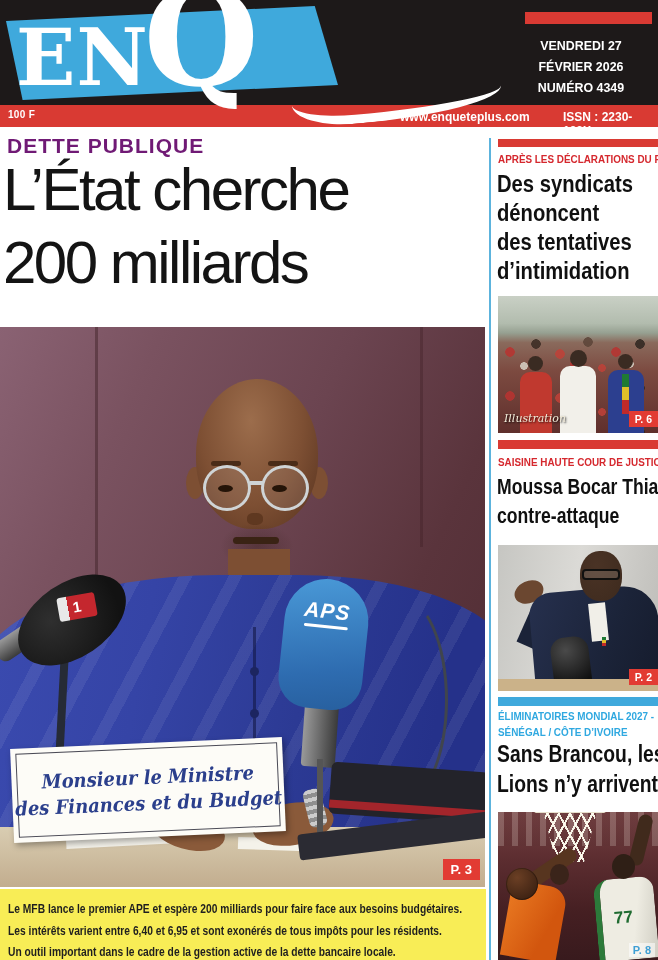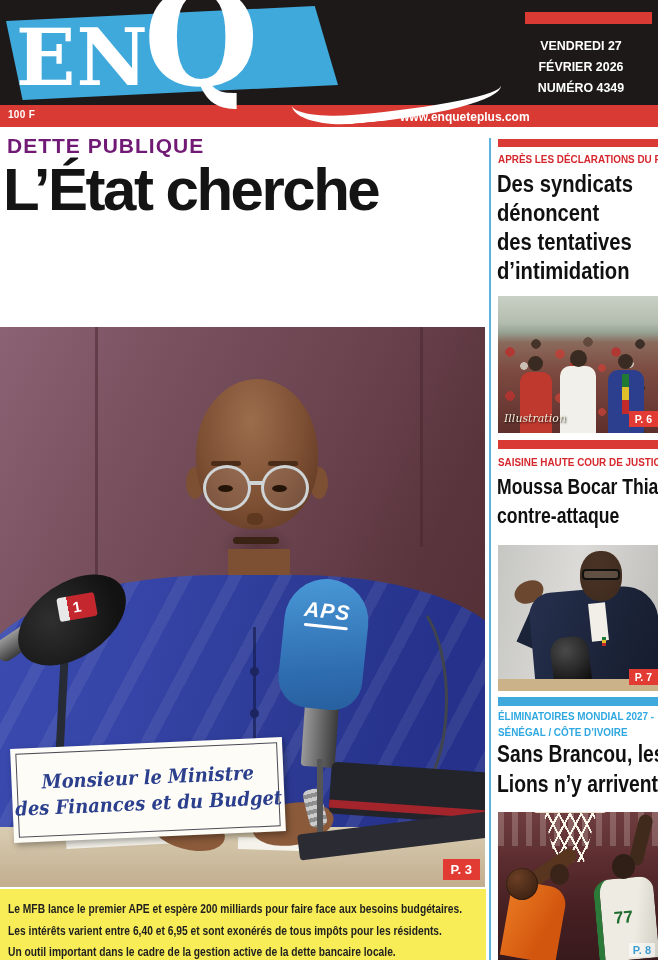--- a/index.html
+++ b/index.html
@@ -26,21 +26,21 @@
 
   
   #price-strip { left:0; top:105px; width:658px; height:22px; background:#d93a33; z-index:2; }
   .strip-text { position:absolute; color:#fff; font-weight:bold; }
   #price-label { left:8px; top:4px; font-size:10px; letter-spacing:.3px; }
   #website-label { left:400px; top:5px; font-size:12px; }
   #issn-label { left:563px; top:5px; font-size:12px; }
 
   
   #kicker-main { left:7px; top:134px; color:#701a75; font-weight:bold; font-size:21px; letter-spacing:1px; }
-  #headline-main { left:3px; top:153px; color:#141414; font-weight:bold; font-size:60px;
+  #headline-main { left:3px; top:153px; color:#141414; font-weight:normal; font-size:60px;
     line-height:1.22; letter-spacing:-2.5px; }
   #headline-main div { white-space:nowrap; }
 
   
   #main-photo { left:0; top:327px; width:485px; height:560px; overflow:hidden;
     background:linear-gradient(115deg,#8a6273 0%,#7a5260 22%,#6b4450 48%,#5a343c 72%,#4e2b31 100%); }
   #wood-line1 { left:95px; top:0; width:3px; height:250px; background:rgba(60,30,35,.45); }
   #wood-line2 { left:420px; top:0; width:3px; height:220px; background:rgba(60,30,35,.35); }
   #minister-head { left:196px; top:52px; width:122px; height:150px; border-radius:50% 50% 46% 46%;
     background:radial-gradient(ellipse at 45% 28%, #9c6d4c, #7d4f33 55%, #613a24 88%); }
@@ -232,25 +232,27 @@
     <div class="abs" id="date-block">
       <div>VENDREDI 27</div>
       <div>FÉVRIER 2026</div>
       <div>NUMÉRO 4349</div>
     </div>
   </div>
 
   <div class="abs" id="price-strip">
     <span class="strip-text" id="price-label">100 F</span>
     <span class="strip-text" id="website-label">www.enqueteplus.com</span>
+    <span class="strip-text" id="issn-label">ISSN : 2230-133X</span>
   </div>
 
   <div class="abs" id="kicker-main">DETTE PUBLIQUE</div>
   <div class="abs" id="headline-main">
     <div>L’État cherche</div>
+    <div>200 milliards</div>
   </div>
 
   <div class="abs" id="main-photo">
     <div class="abs" id="wood-line1"></div>
     <div class="abs" id="wood-line2"></div>
     <div class="abs ear" id="ear-left"></div>
     <div class="abs ear" id="ear-right"></div>
     <div class="abs" id="minister-head"></div>
     <div class="abs brow" id="brow-l"></div>
     <div class="abs brow" id="brow-r"></div>
@@ -349,21 +351,21 @@
   <div class="abs col-photo" id="photo-thiam">
     <div class="abs" id="thiam-arm"></div>
     <div class="abs" id="thiam-hand"></div>
     <div class="abs" id="thiam-suit"></div>
     <div class="abs" id="thiam-shirt"></div>
     <div class="abs" id="thiam-head"></div>
     <div class="abs" id="thiam-glasses"></div>
     <div class="abs" id="thiam-flagpin"></div>
     <div class="abs" id="thiam-mic"></div>
     <div class="abs" id="thiam-desk"></div>
-    <div class="col-badge">P. 7</div>
+    <div class="col-badge">P. 2</div>
   </div>
   <div class="abs col-bar" id="bar-sep2"></div>
 
   <div class="abs kicker blue" id="s3-kicker">
     <div>ÉLIMINATOIRES MONDIAL 2027 -</div>
     <div>SÉNÉGAL / CÔTE D’IVOIRE</div>
   </div>
   <div class="abs col-headline" id="s3-headline">
     <div>Sans Brancou, les</div>
     <div>Lions n’y arrivent pas</div>

